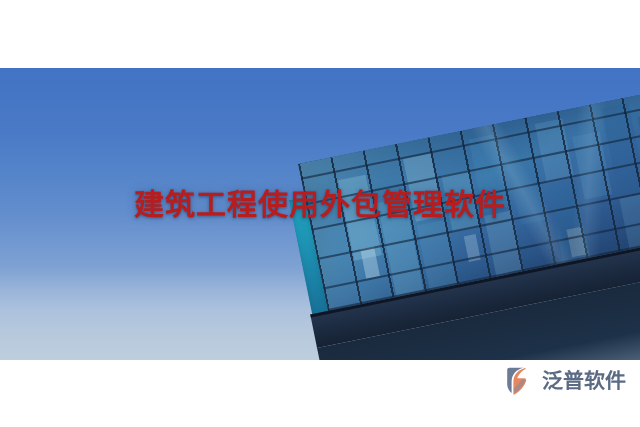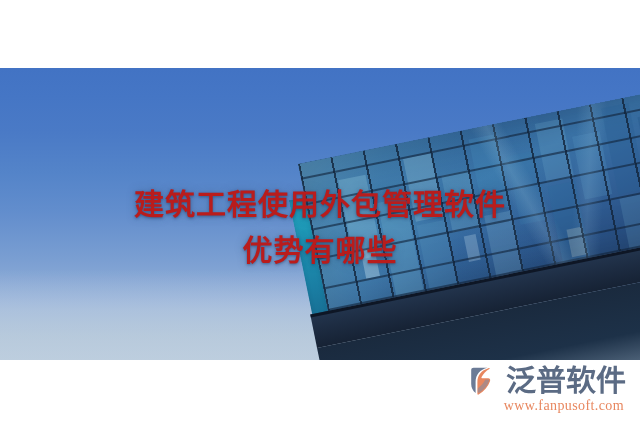--- a/index.html
+++ b/index.html
@@ -248,21 +248,21 @@
     gap: 5px;
   }
   .logo-mark {
     width: 34px;
     height: 30px;
     flex: 0 0 34px;
     display: block;
   }
   .logo-word {
     color: #5b6b84;
-    font-size: 30px;
+    font-size: 21px;
     font-weight: bold;
     line-height: 30px;
     letter-spacing: 0px;
     font-family: "DejaVu Sans", "Liberation Sans", sans-serif;
     white-space: nowrap;
   }
   .logo-url {
     color: #e8875f;
     font-size: 14px;
     line-height: 18px;
@@ -322,31 +322,29 @@
       <div class="soffit"></div>
       <div class="soffit-line"></div>
       <div class="underbody"></div>
     </div>
 
     <div class="haze"></div>
   </div>
 
   <div class="title-block">
     <span class="title-line">建筑工程使用外包管理软件</span>
-    <span class="title-line">优势有哪些</span>
   </div>
 
   <div class="bar-top"></div>
   <div class="bar-bottom"></div>
 
   <div class="logo">
     <div class="logo-row">
       <svg class="logo-mark" viewBox="0 0 34 30">
         <path d="M4.2 4.0 C4.2 2.6 5.2 1.8 6.6 1.8 L20.5 1.8 C13.0 3.4 8.6 9.0 8.6 15.6 L8.6 27.0 C5.9 25.0 4.2 21.8 4.2 18.1 Z" fill="#6b7b96"></path>
         <path d="M20.8 2.4 C14.0 4.4 10.4 9.6 10.4 15.9 L10.4 27.9 C10.4 28.6 11.0 29.0 11.6 28.6 C17.4 25.0 21.2 20.6 23.0 15.2 C23.6 13.4 22.8 12.3 21.2 12.3 L15.4 12.3 C14.6 12.3 14.2 11.7 14.6 11.0 C16.3 7.7 19.0 4.8 22.4 2.9 C23.0 2.5 22.5 1.9 21.8 2.1 Z" fill="#e8875f"></path>
         <path d="M10.8 22.4 C14.2 19.6 16.8 16.6 18.4 13.4 L21.0 13.4 C22.0 13.4 22.4 14.0 22.1 15.0 C20.6 19.6 17.4 23.4 12.6 26.6 C11.6 27.2 10.8 26.8 10.8 25.8 Z" fill="#7b8ba4" opacity="0.55"></path>
       </svg>
       <span class="logo-word">泛普软件</span>
     </div>
-    <div class="logo-url">www.fanpusoft.com</div>
   </div>
 
 </div>
 
 </body></html>

